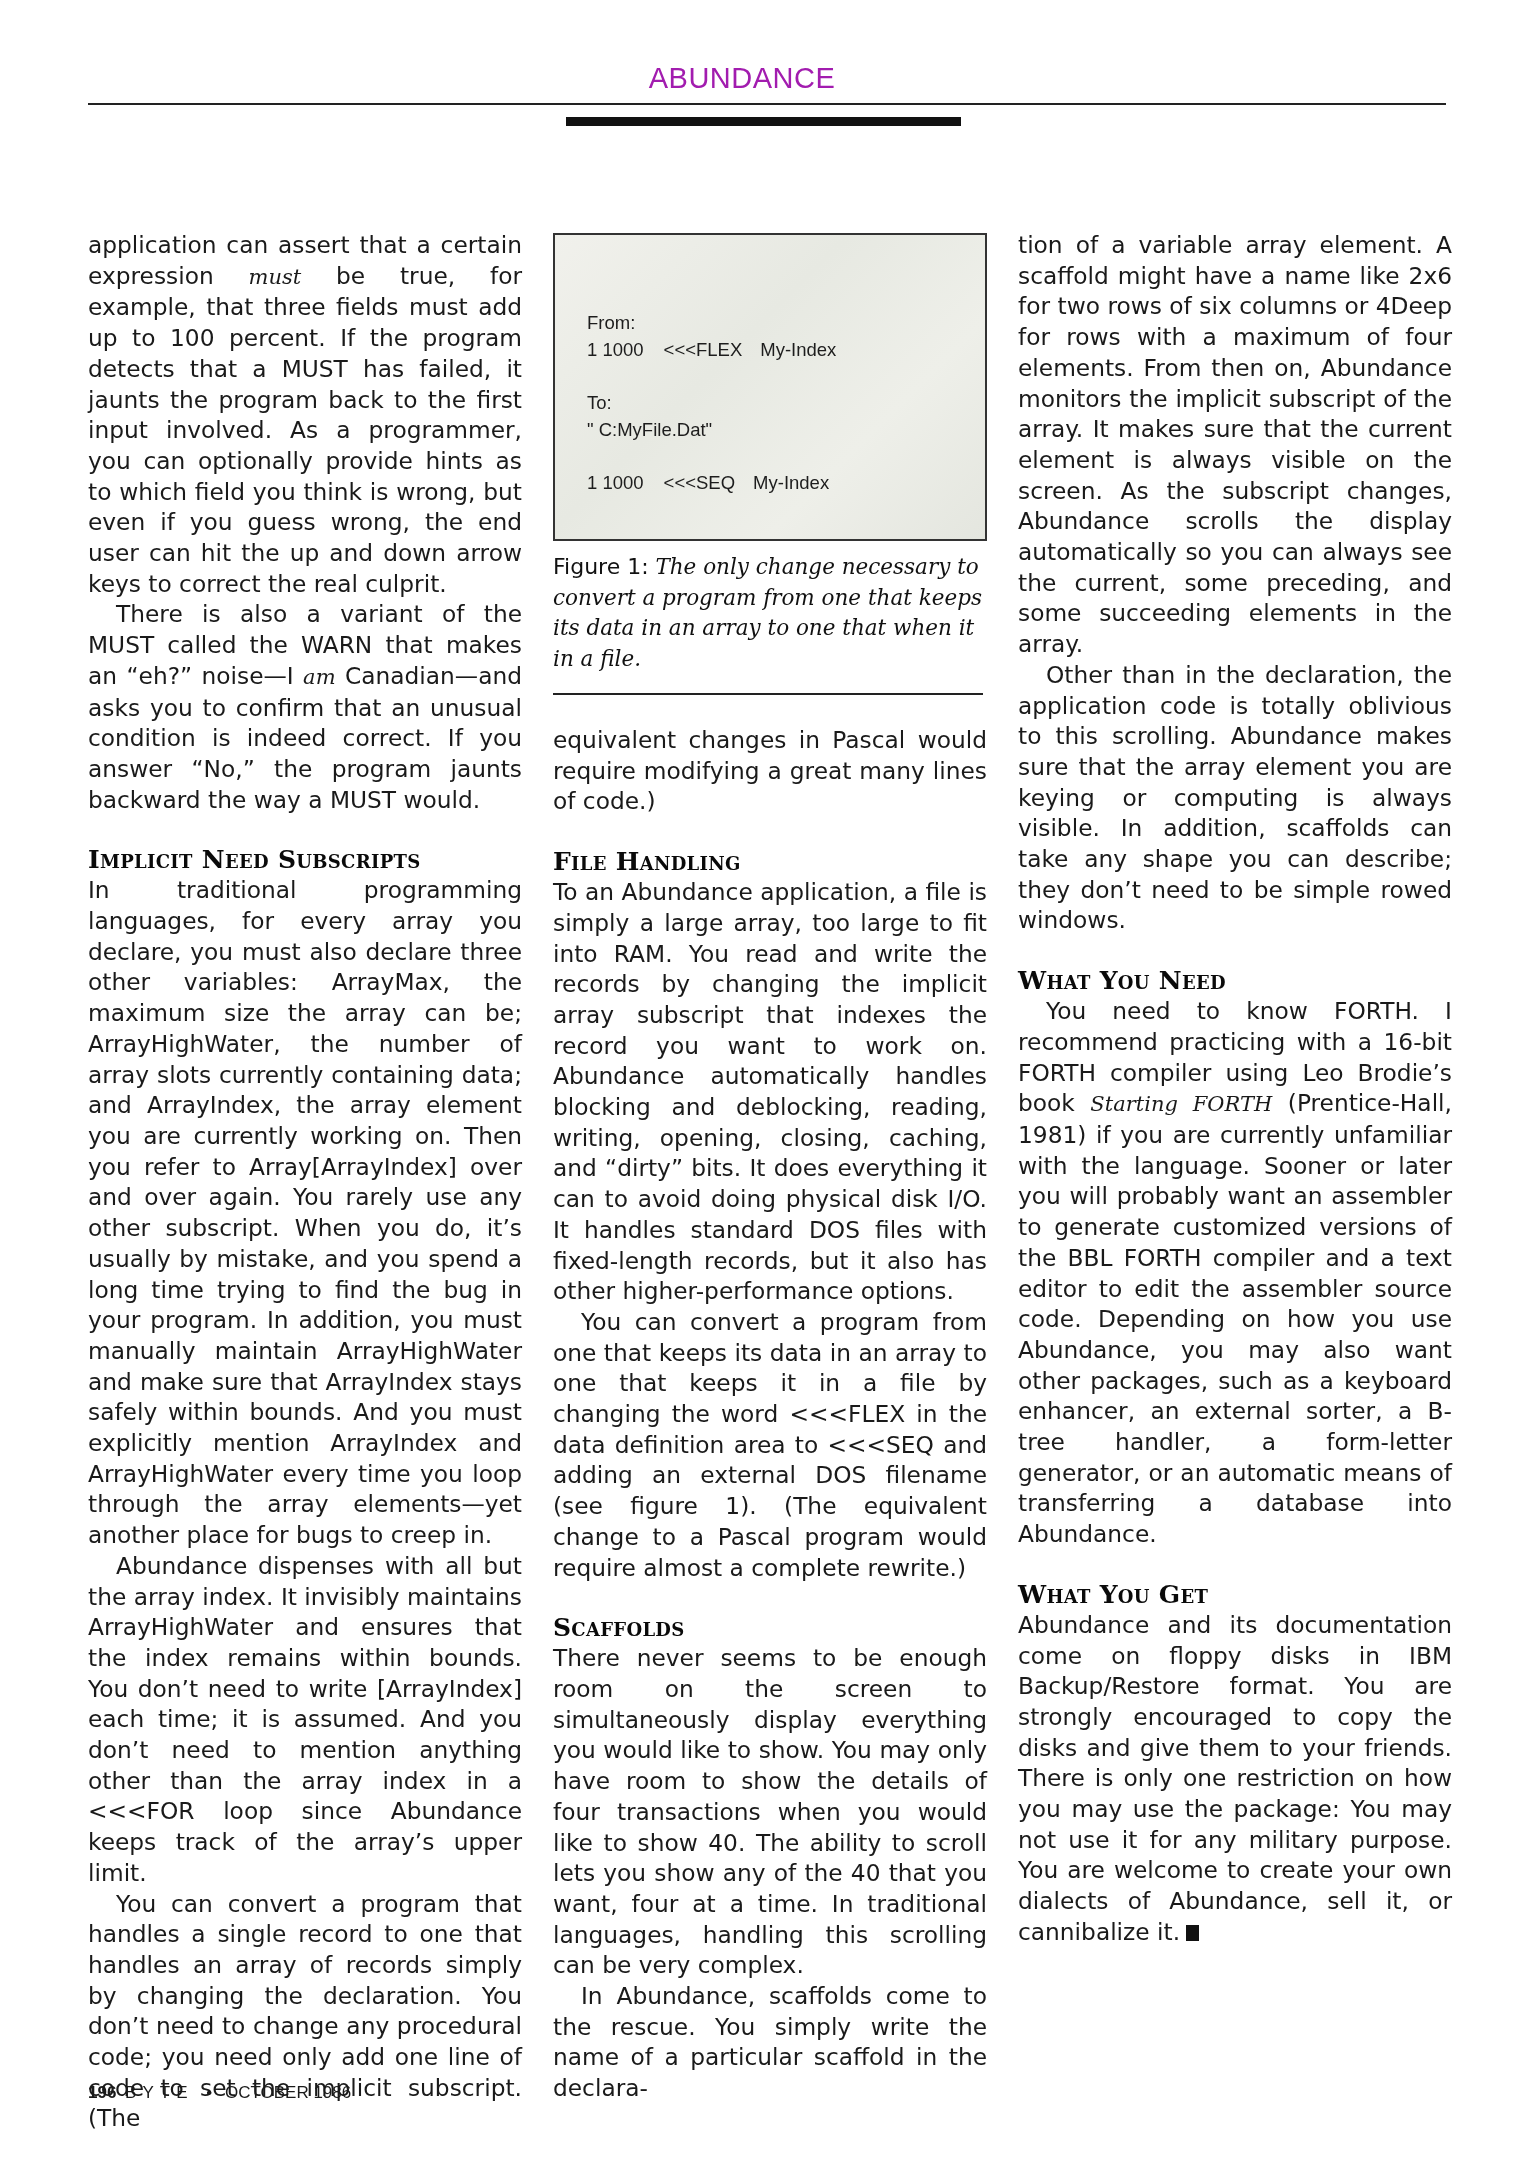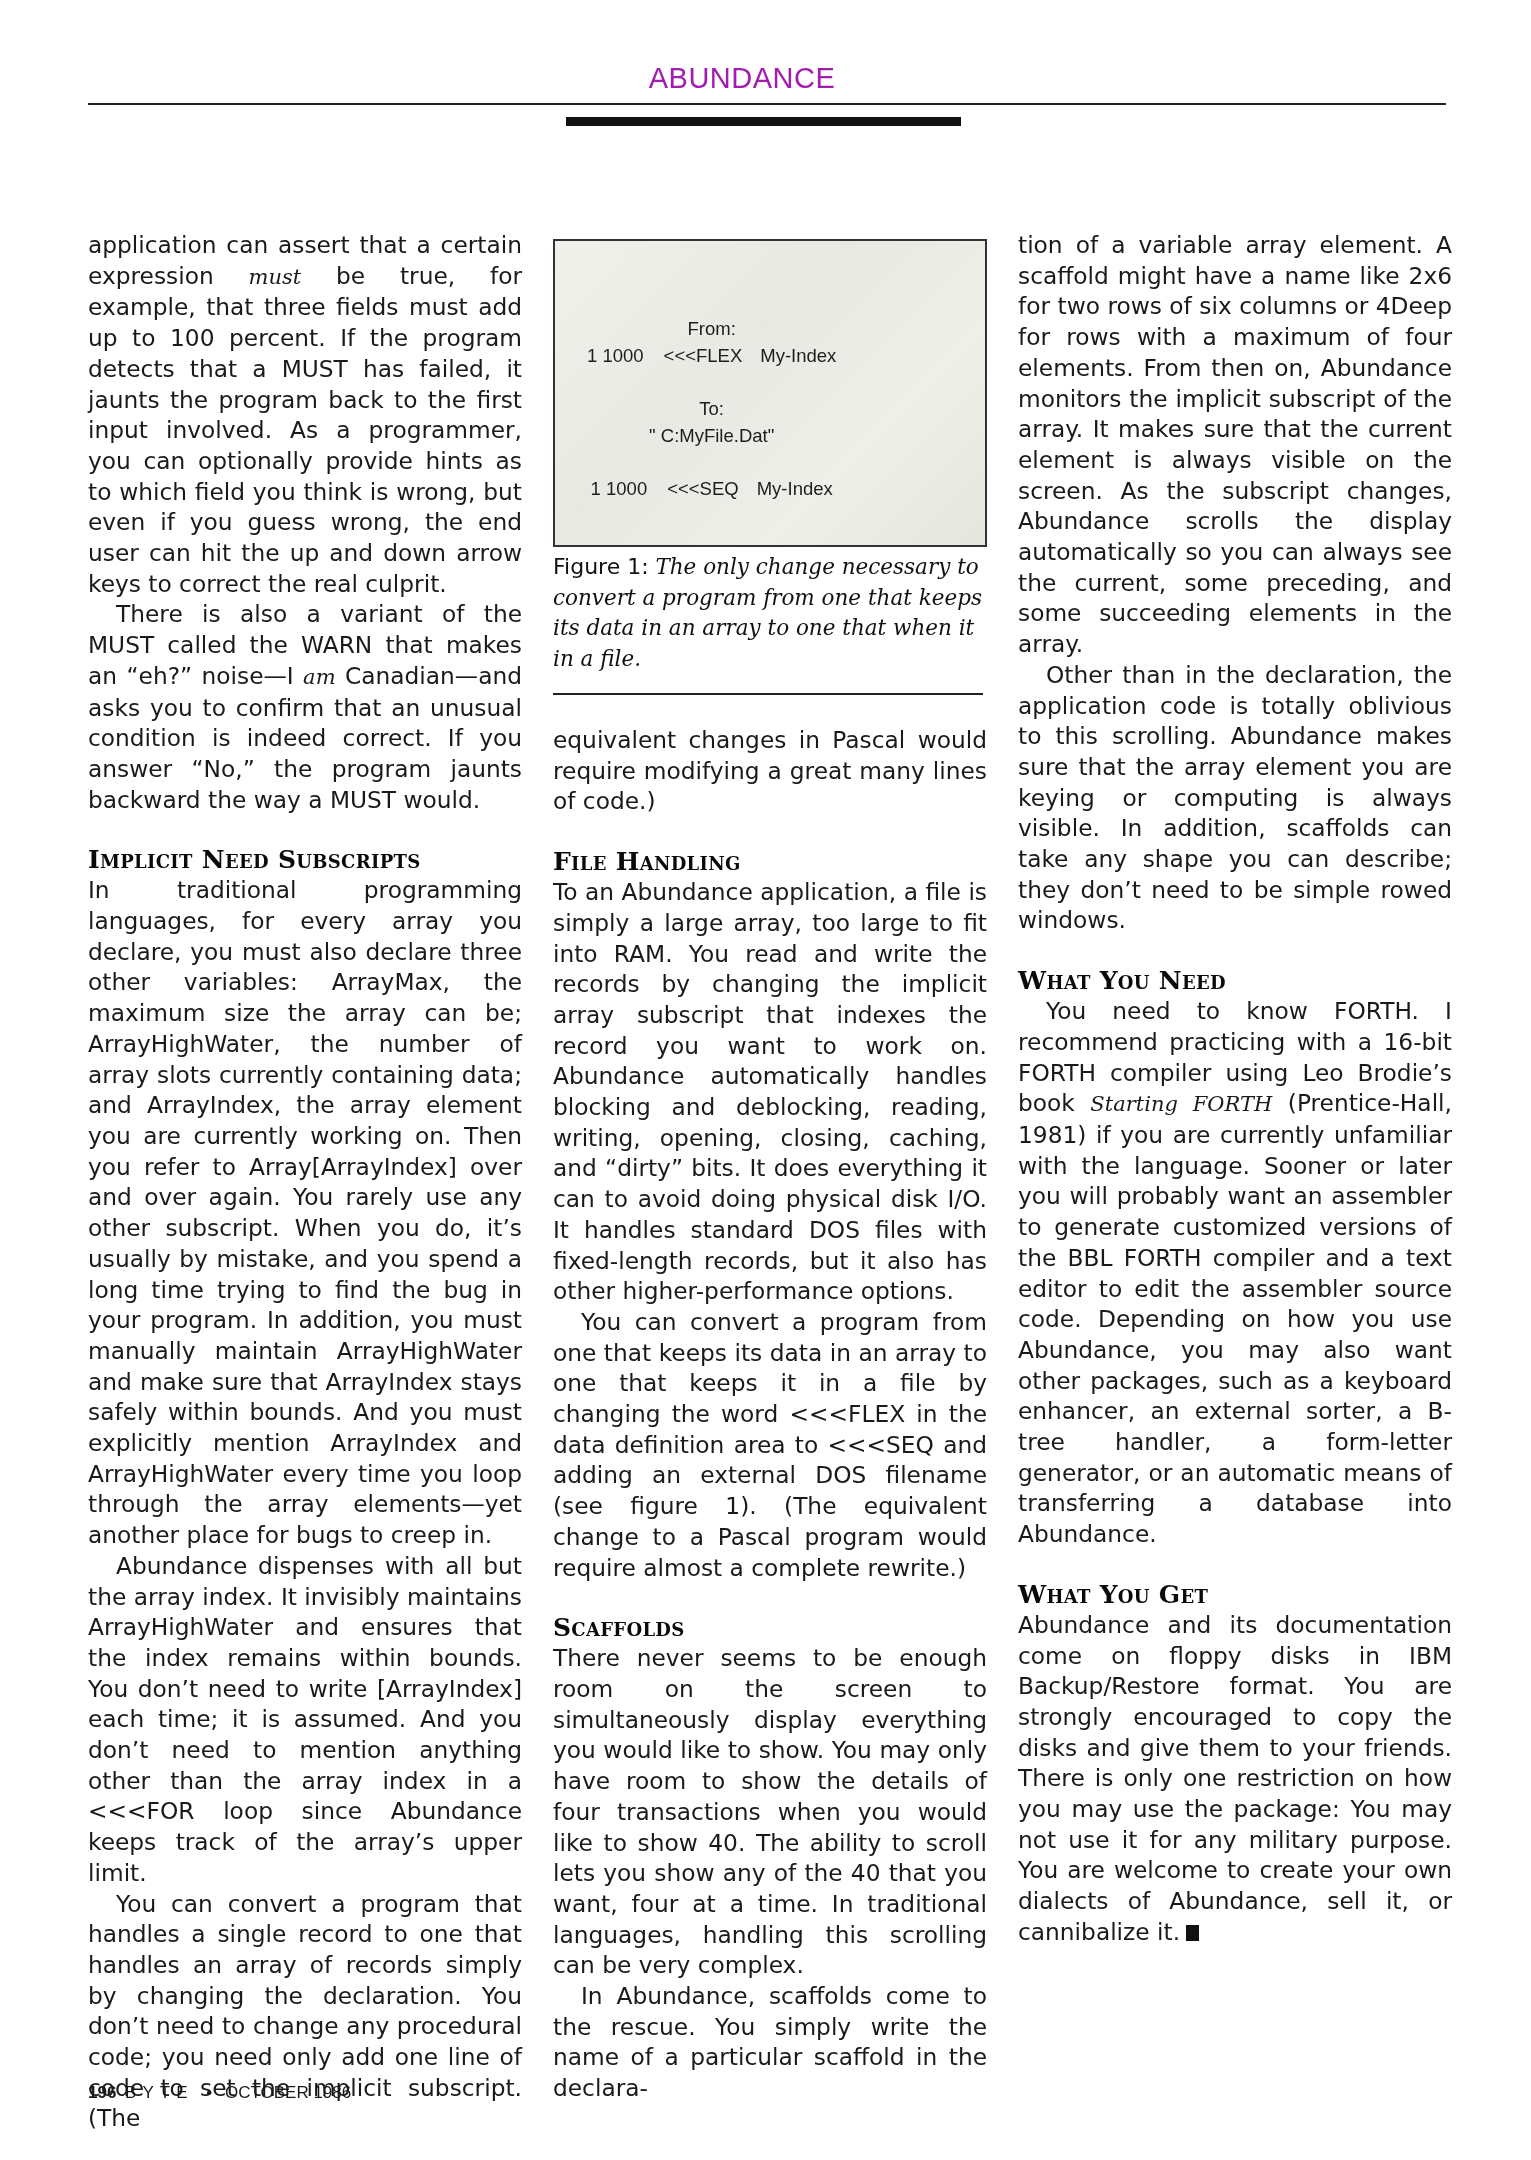--- a/index.html
+++ b/index.html
@@ -27,22 +27,22 @@
   .col p.noindent { text-indent: 0; }
   .col1 { left: 88px; }
   .col2 { left: 553px; top: 725px; }
   .col3 { left: 1018px; }
   .section-head {
     font-family: "DejaVu Serif", serif; font-weight: bold; font-variant: small-caps;
     font-size: 25px; line-height: 30px; margin-top: 30px; color: #0a0a0a; letter-spacing: 0.3px;
   }
   em { font-family: "DejaVu Serif", serif; font-style: italic; font-size: 21px; }
   .figure-box {
-    position: absolute; left: 553px; top: 239px; width: 430px; height: 304px;
-    border: 2px solid #333; background: linear-gradient(135deg, #f1f1ec 0%, #e7e9e2 40%, #eeefe9 70%, #e4e6df 100%); text-align: center;
+    position: absolute; left: 553px; top: 233px; width: 430px; height: 304px;
+    border: 2px solid #333; background: linear-gradient(135deg, #f1f1ec 0%, #e7e9e2 40%, #eeefe9 70%, #e4e6df 100%);
   }
   .fig-code {
     position: absolute; left: 32px; top: 74px;
     font-family: "Liberation Sans", sans-serif; font-size: 18.5px; line-height: 27px; color: #1d1d1d;
   }
   .fig-code .gap { height: 26px; }
   .fig-code .kw { margin-left: 20px; }
   .fig-code .idx { margin-left: 18px; }
   .fig-caption {
     position: absolute; left: 553px; top: 552px; width: 430px;

